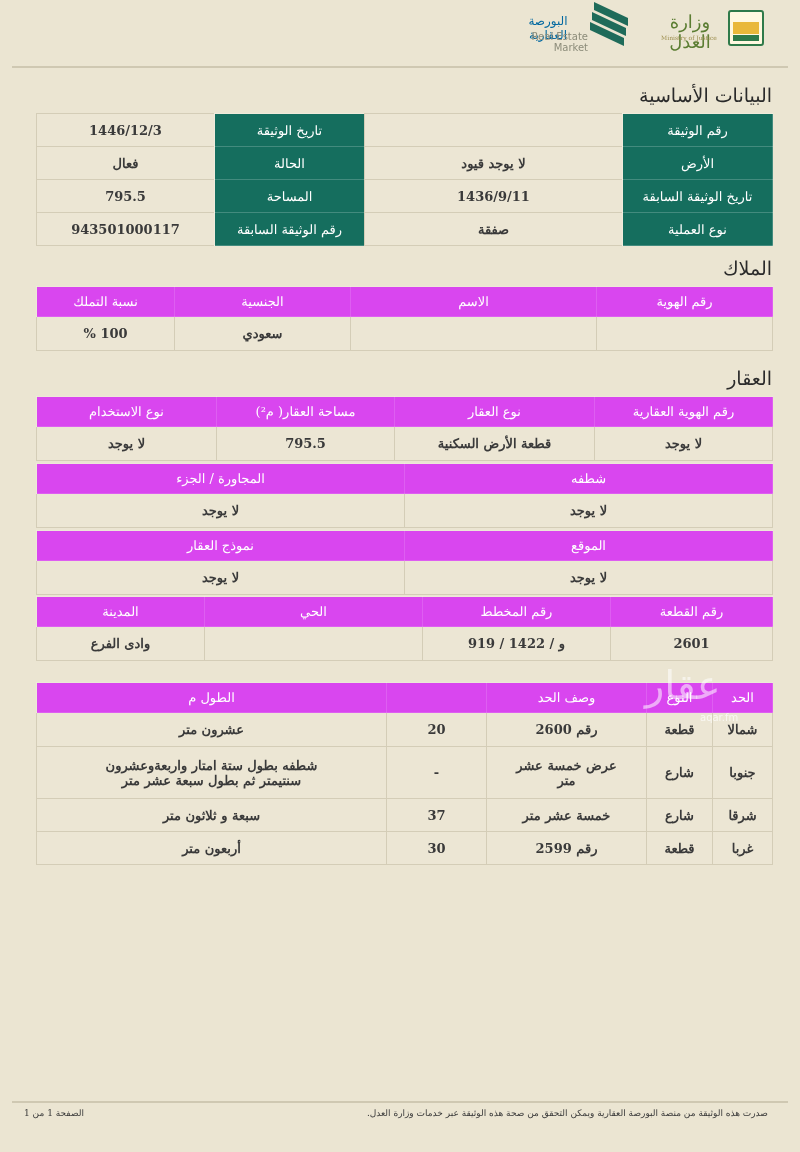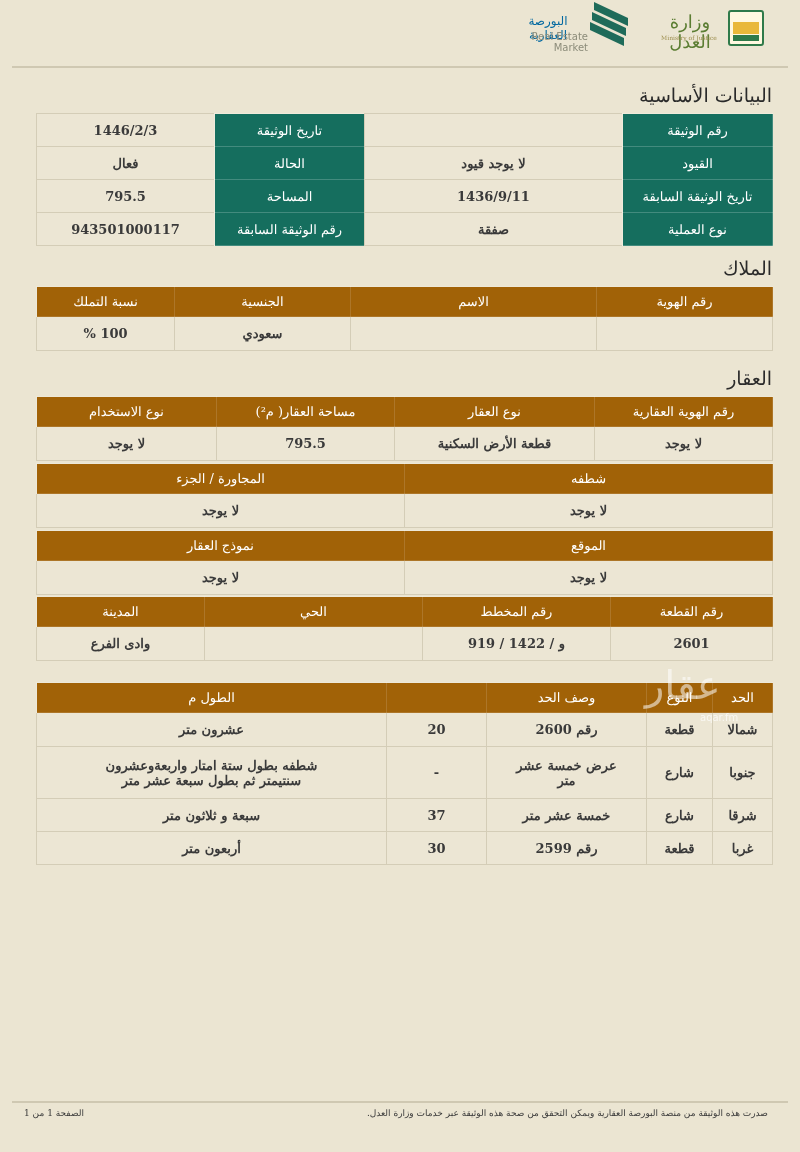--- a/index.html
+++ b/index.html
@@ -43,21 +43,21 @@
 
   .section-title {
     position: absolute; right: 28px; font-size: 19px; font-weight: normal; color: #2a2a2a;
   }
   table { border-collapse: collapse; position: absolute; table-layout: fixed; }
   td, th {
     border: 1px solid #d4cdb7; text-align: center; vertical-align: middle;
     font-size: 13px; font-weight: bold; color: #3a3a3a;
   }
   .lbl { background: #156e5e; color: #ffffff; font-weight: normal; border-color: #ffffff33; }
-  .hdr th { background: #a16207; color: #ffffff; font-weight: normal; border: 1px solid #ffffff22; height: 30px; font-size: 13px; }
+  .hdr th { background: #d946ef; color: #ffffff; font-weight: normal; border: 1px solid #ffffff22; height: 30px; font-size: 13px; }
   .val { background: #ece6d4; }
   .ltr { direction: ltr; unicode-bidi: embed; }
 
   .watermark {
     position: absolute; left: 645px; top: 662px; font-size: 40px; color: rgba(255,255,255,0.55);
     font-family: "DejaVu Sans", sans-serif; font-weight: normal; pointer-events: none; letter-spacing: -2px;
   }
   .watermark-sub { position:absolute; left:700px; top:712px; font-size:10px; color: rgba(255,255,255,0.7); font-family: "DejaVu Sans", sans-serif; direction:ltr; }
 
   .footer-text { position: absolute; right: 32px; top: 1108px; font-size: 9px; color: #3a3a3a; }
@@ -89,24 +89,24 @@
       <col style="width:150px">
       <col style="width:258px">
       <col style="width:150px">
       <col style="width:178px">
     </colgroup>
   <tbody>
       <tr style="height:33px">
     <td class="lbl">رقم الوثيقة</td>
     <td class="val"></td>
     <td class="lbl">تاريخ الوثيقة</td>
-    <td class="val ltr">1446/2/3</td>
-  </tr>
-  <tr style="height:33px">
-    <td class="lbl">القيود</td>
+    <td class="val ltr">1446/12/3</td>
+  </tr>
+  <tr style="height:33px">
+    <td class="lbl">الأرض</td>
     <td class="val">لا يوجد قيود</td>
     <td class="lbl">الحالة</td>
     <td class="val">فعال</td>
   </tr>
   <tr style="height:33px">
     <td class="lbl">تاريخ الوثيقة السابقة</td>
     <td class="val ltr">1436/9/11</td>
     <td class="lbl">المساحة</td>
     <td class="val">795.5</td>
   </tr>

